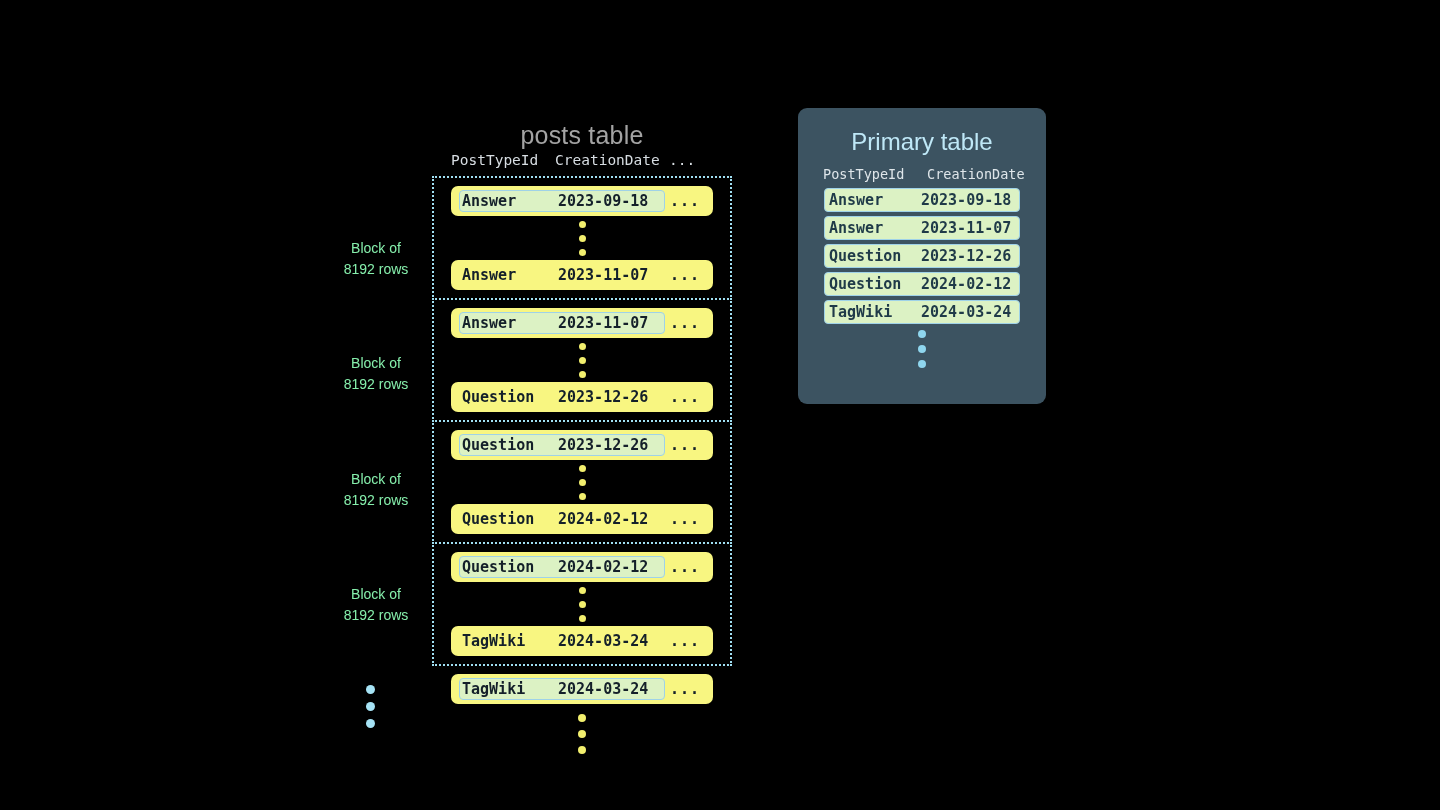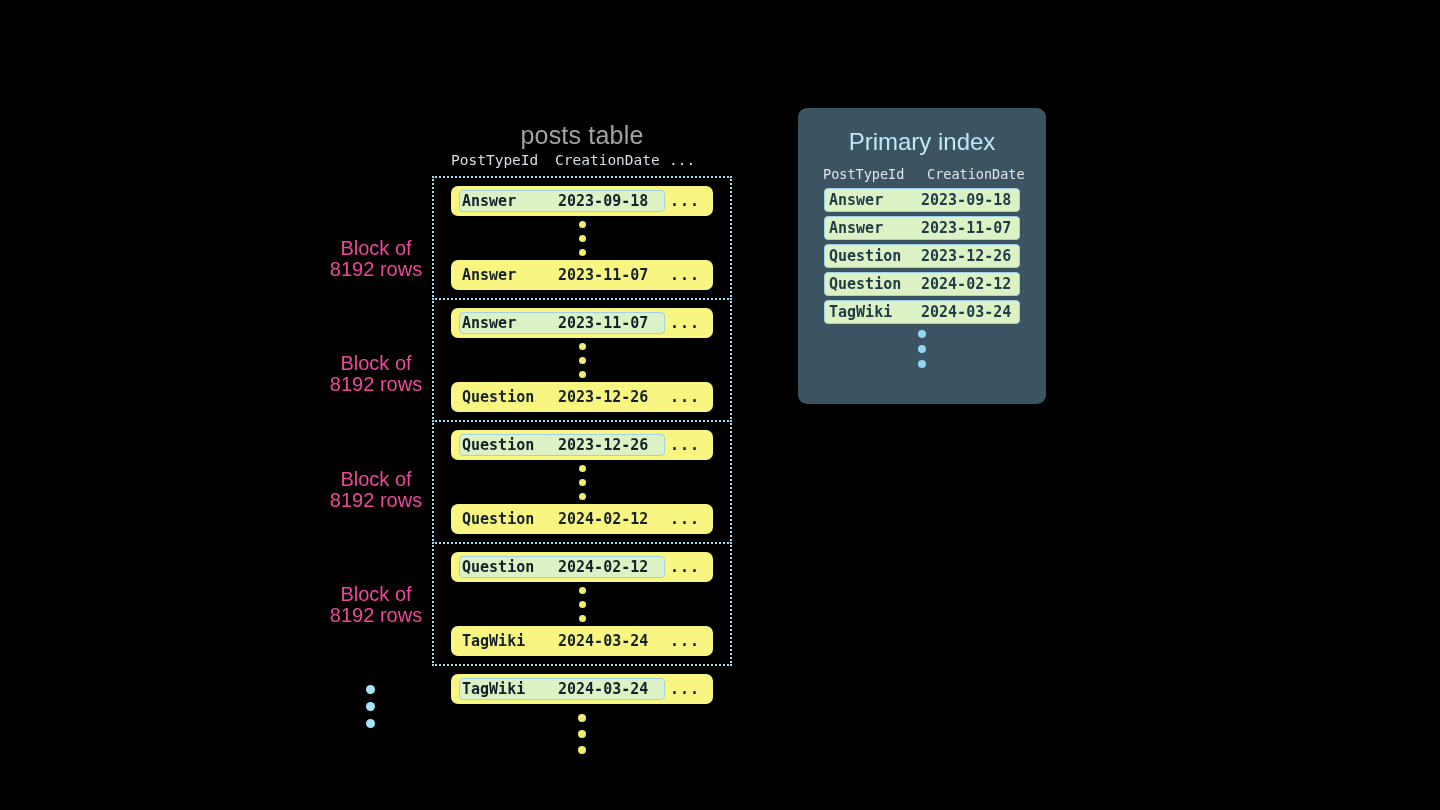--- a/index.html
+++ b/index.html
@@ -124,22 +124,22 @@
     height: 8px;
     border-radius: 50%;
     background: #f2ef6e;
   }
 
   
   .block-label {
     position: absolute;
     width: 130px;
     text-align: center;
-    color: #ec4899;
-    font-size: 20px;
+    color: #86efac;
+    font-size: 14px;
     line-height: 21px;
     font-family: "Liberation Sans", sans-serif;
   }
   #left-dots {
     position: absolute;
     left: 366px;
     top: 685px;
     display: flex;
     flex-direction: column;
     align-items: center;
@@ -355,21 +355,21 @@
   </div>
 
   <div id="tail-dots">
     <i></i>
       <i></i>
       <i></i>
   </div>
 </div>
 
 <div id="primary-index">
-  <div id="pi-title">Primary index</div>
+  <div id="pi-title">Primary table</div>
 
   <div id="pi-colheader">
     <span class="pich-type">PostTypeId</span>
     <span class="pich-date">CreationDate</span>
   </div>
 
   <div class="pi-row">
     <span class="pi-cell-type">Answer</span>
     <span class="pi-cell-date">2023-09-18</span>
   </div>

